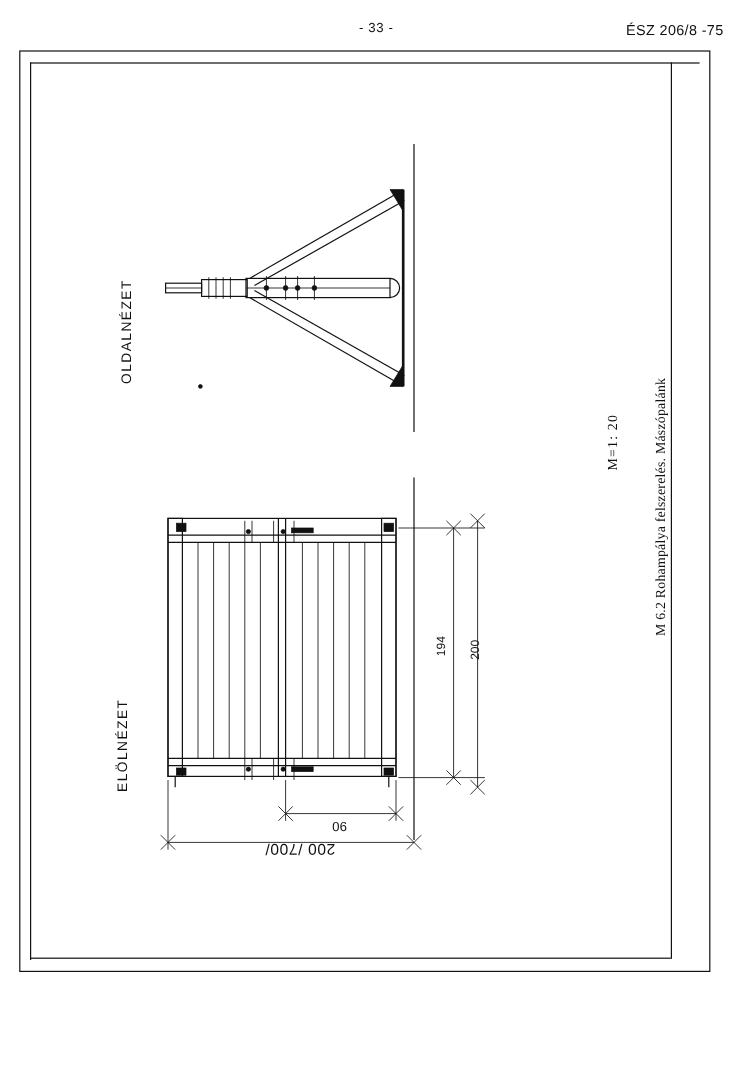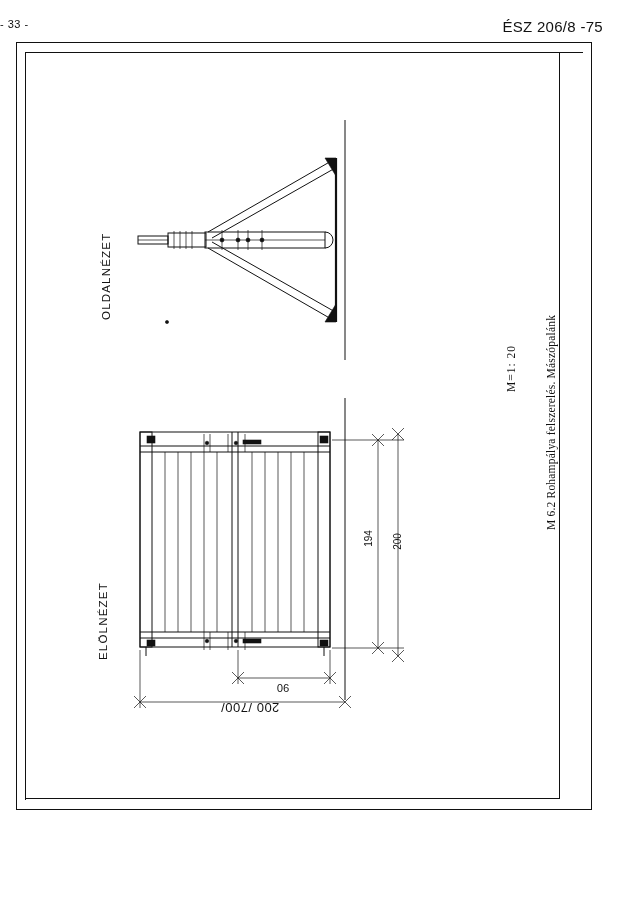--- a/index.html
+++ b/index.html
@@ -22,29 +22,30 @@
     top: 18px;
     left: 0;
     width: 627px;
     height: 20px;
   }
   #page-number {
     position: absolute;
     left: 0;
     top: 0;
     width: 627px;
+    text-align: center;
     font-size: 11px;
     letter-spacing: 0.5px;
     font-family: "Liberation Sans", sans-serif;
   }
   #doc-code {
     position: absolute;
     right: 24px;
     top: 0;
-    font-size: 15px;
+    font-size: 12px;
     letter-spacing: 0.3px;
     font-family: "Liberation Sans", sans-serif;
   }
 
   
   #frame-outer {
     position: absolute;
     left: 16px;
     top: 42px;
     width: 576px;

